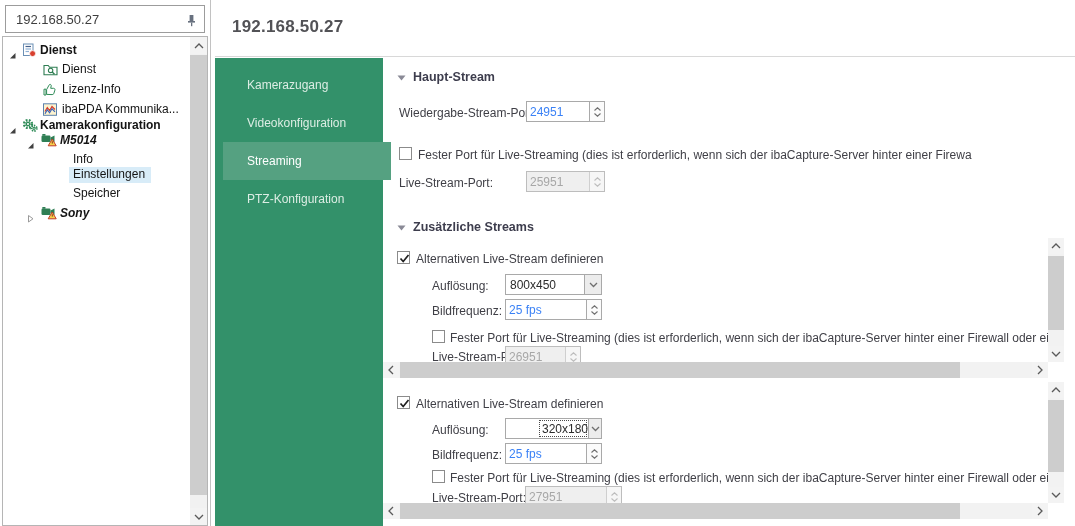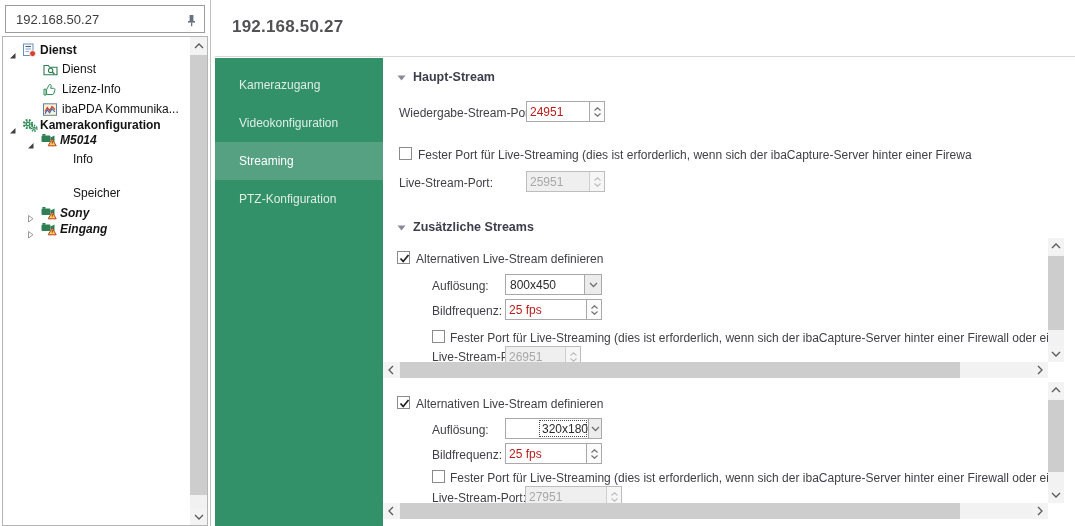--- a/index.html
+++ b/index.html
@@ -26,32 +26,32 @@
 
   
   .sb-h, .sb-v { position:absolute; background:#f2f2f2; }
   .sb-btn { position:absolute; display:flex; align-items:center; justify-content:center; background:#f3f3f3; color:#5a5a5a; }
   .sb-thumb { position:absolute; background:#cdcdcd; }
 
   
   .ptitle { position:absolute; left:232px; top:17px; font-size:17px; font-weight:bold; color:#525256; letter-spacing:.2px; white-space:nowrap; }
   .psep { position:absolute; left:215px; top:56px; width:860px; height:1px; background:#d8d8d8; }
   .nav { position:absolute; left:215px; top:58px; width:168px; height:468px; background:#33916a; }
-  .nav-item { position:absolute; left:0; width:168px; height:38px; line-height:38px; padding-left:24px; font-size:12px; color:#dcede4; cursor:default; white-space:nowrap; }
+  .nav-item { position:absolute; left:8px; width:168px; height:38px; line-height:38px; padding-left:24px; font-size:12px; color:#dcede4; cursor:default; white-space:nowrap; }
   .nav-item.selected { background:#55a181; color:#ffffff; }
 
   .sect { position:absolute; display:flex; align-items:center; gap:7px; font-size:12.5px; font-weight:bold; color:#3d3d4d; white-space:nowrap; }
   .lbl { position:absolute; font-size:12px; line-height:14px; color:#3f3f46; white-space:nowrap; }
   .clip { overflow:hidden; }
 
   .cb { position:absolute; width:13px; height:13px; background:#fff; border:1px solid #8b8b8b; color:#1f1f1f; }
   .cb svg { position:absolute; left:-1px; top:-1px; }
 
   .field { position:absolute; height:21px; display:flex; align-items:stretch; background:#fff; border:1px solid #a9a9a9; }
-  .field input { flex:1; min-width:0; border:0; outline:0; padding:0 3px; font:12px "Liberation Sans", sans-serif; color:#b91c1c; background:transparent; }
+  .field input { flex:1; min-width:0; border:0; outline:0; padding:0 3px; font:12px "Liberation Sans", sans-serif; color:#3b82f6; background:transparent; }
   .spin { width:15px; border-left:1px solid #a9a9a9; background:#fbfbfb; display:flex; flex-direction:column; align-items:center; justify-content:center; gap:2px; color:#6f6f6f; }
   .ddbtn { width:17px; border-left:1px solid #a9a9a9; background:#ececec; display:flex; align-items:center; justify-content:center; color:#6f6f6f; }
   .ddval { flex:1; font-size:12px; color:#2b2b2b; padding:3px 0 0 4px; white-space:nowrap; }
   .ddval.focused { outline:1px dotted #4a4a4a; outline-offset:-2px;margin-left:32px; }
   .field.disabled { background:#efefef; border-color:#bdbdbd; }
   .field.disabled input { color:#a7a7a7; }
   .field.disabled .spin { background:#f6f6f6; border-left-color:#cfcfcf; color:#bdbdbd; }
 </style>
 </head>
 <body>
@@ -146,20 +146,23 @@
             <rect x="10.8" y="8.2" width="0.9" height="2.4" fill="#7a2318"></rect>
           </svg>
       </span>
       <span class="tlabel b i" style="left:57px">M5014</span>
     </div>
 
     <div class="trow" style="top:114px">
       <span class="tlabel" style="left:70px">Info</span>
     </div>
 
+    <div class="trow" style="top:129px">
+      <span class="tlabel sel" style="left:66px">Einstellungen</span>
+    </div>
 
     <div class="trow" style="top:148px">
       <span class="tlabel" style="left:70px">Speicher</span>
     </div>
 
     <div class="trow" style="top:168px">
       <span class="texp" style="left:23px"><svg width="9" height="9">
             <polygon points="2.5,1.5 7,4.75 2.5,8" fill="#ffffff" stroke="#9a9a9a"></polygon>
           </svg></span>
       <span class="ticon" style="left:38px">
@@ -167,35 +170,20 @@
             <rect x="0.5" y="2.5" width="9" height="6.5" rx="1.2" fill="#2f7e54"></rect>
             <polygon points="9.5,4.5 13.5,2.5 13.5,9 9.5,7" fill="#2f7e54"></polygon>
             <rect x="1.2" y="1" width="3.4" height="1.8" rx="0.7" fill="#2f7e54"></rect>
             <polygon points="11.2,6 15.2,12.8 7.2,12.8" fill="#f6d14b" stroke="#c03a2b" stroke-width="1"></polygon>
             <rect x="10.8" y="8.2" width="0.9" height="2.4" fill="#7a2318"></rect>
           </svg>
       </span>
       <span class="tlabel b i" style="left:57px">Sony</span>
     </div>
 
-    <div class="trow" style="top:184px">
-      <span class="texp" style="left:23px"><svg width="9" height="9">
-            <polygon points="2.5,1.5 7,4.75 2.5,8" fill="#ffffff" stroke="#9a9a9a"></polygon>
-          </svg></span>
-      <span class="ticon" style="left:38px">
-        <svg width="16" height="14">
-            <rect x="0.5" y="2.5" width="9" height="6.5" rx="1.2" fill="#2f7e54"></rect>
-            <polygon points="9.5,4.5 13.5,2.5 13.5,9 9.5,7" fill="#2f7e54"></polygon>
-            <rect x="1.2" y="1" width="3.4" height="1.8" rx="0.7" fill="#2f7e54"></rect>
-            <polygon points="11.2,6 15.2,12.8 7.2,12.8" fill="#f6d14b" stroke="#c03a2b" stroke-width="1"></polygon>
-            <rect x="10.8" y="8.2" width="0.9" height="2.4" fill="#7a2318"></rect>
-          </svg>
-      </span>
-      <span class="tlabel b i" style="left:57px">Eingang</span>
-    </div>
 
     <div class="tree-sb">
       <div class="sb-btn" style="left:0;top:0;width:17px;height:17px">
           <svg width="10" height="6">
             <polyline points="1,5 5,1 9,5" fill="none" stroke="currentColor" stroke-width="1.3"></polyline>
           </svg>
         </div>
       <div class="sb-thumb" style="left:0;top:18px;width:17px;height:440px"></div>
       <div class="sb-btn" style="left:0;bottom:0;width:17px;height:17px">
           <svg width="10" height="6">

